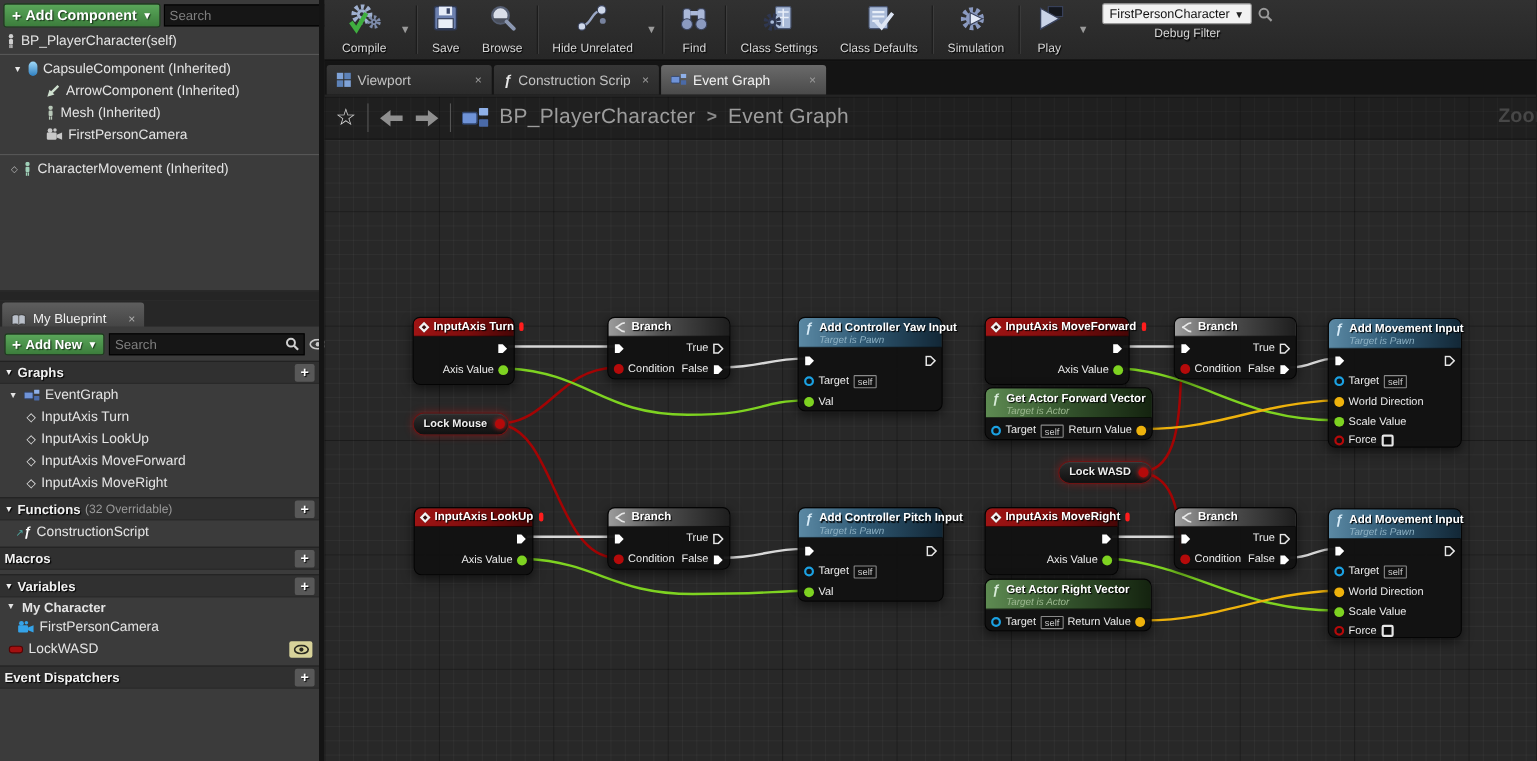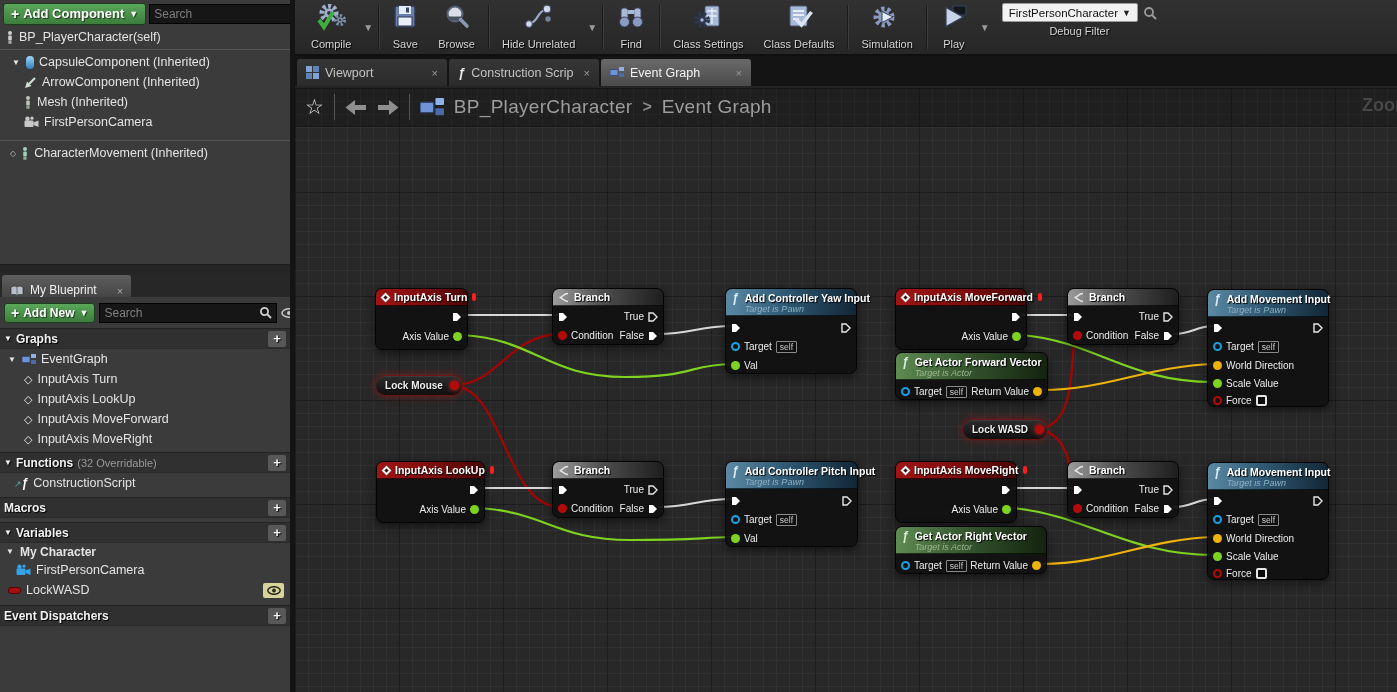--- a/index.html
+++ b/index.html
@@ -17,21 +17,21 @@
     border-radius:3px;background:linear-gradient(#5aa75a,#3c7d3c);color:#fff;font-weight:bold;font-size:13px;
     text-shadow:1px 1px 1px rgba(0,0,0,.6);cursor:pointer;white-space:nowrap;}
   .green-btn .plus-g{font-size:14px;font-weight:bold;}
   .green-btn .caret{font-size:9px;margin-left:1px;}
   .searchbox{flex:1;display:flex;align-items:center;background:#161616;border:1px solid #000;height:20px;padding:0 4px;}
   .searchbox input{flex:1;background:transparent;border:none;outline:none;color:#c8c8c8;font-size:12px;min-width:0;}
   .searchbox input::placeholder{color:#7f7f7f;}
 
   .trow{display:flex;align-items:center;gap:5px;padding:0 6px;height:20px;font-size:12.5px;color:#e4e4e4;white-space:nowrap;}
   .trow .exp{font-size:8px;color:#e8e8e8;width:9px;}
-  .t-ind1{padding-left:24px;}
+  .t-ind1{padding-left:42px;}
   .hr{border-top:1px solid #565656;margin:2px 0;}
   .capsule-ic{width:8px;height:13px;border-radius:4px;background:linear-gradient(#9fd8f8,#2e7fc0);display:inline-block;}
   .minidiamond{font-size:8px;color:#bdbdbd;}
 
   
   .mb-spacer{height:8px;background:#252525;}
   .mb-tabrow{height:24px;background:#272727;display:flex;align-items:flex-end;padding-left:2px;}
   .mb-tab{display:flex;align-items:flex-end;gap:6px;height:22px;padding:0 8px;background:linear-gradient(#5e5e5e,#454545);
     border-radius:3px 3px 0 0;font-size:12px;color:#f0f0f0;}
   .mb-tab .x{color:#aaa;font-size:11px;margin-left:14px;}

